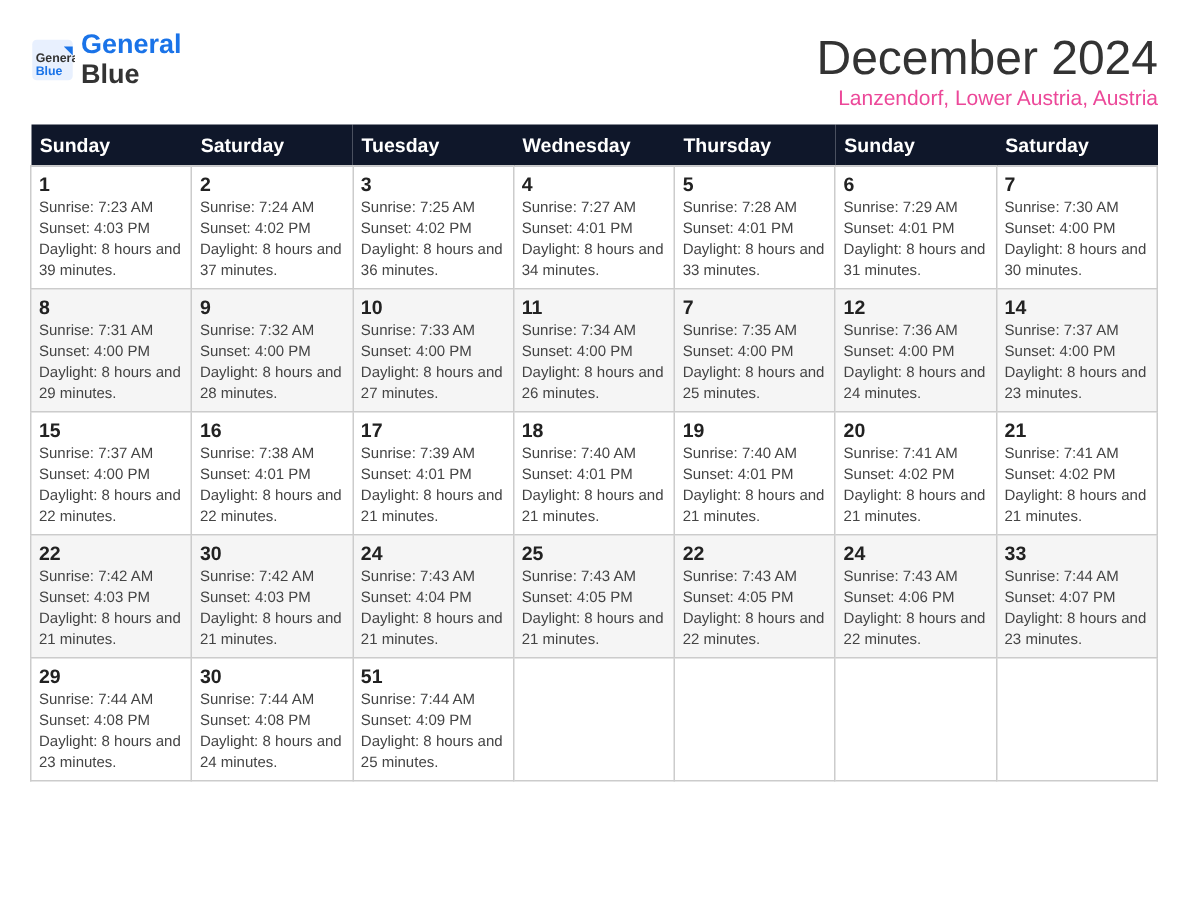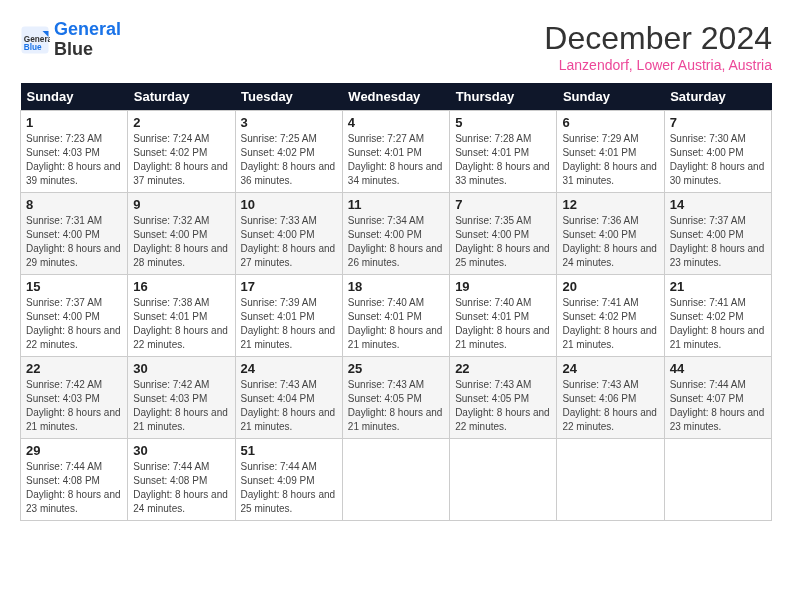--- a/index.html
+++ b/index.html
@@ -231,21 +231,21 @@
         </td>
         <td>
           <span class="day-num">22</span>
 <div class="day-info">Sunrise: 7:43 AM<br>Sunset: 4:05 PM<br>Daylight: 8 hours and 22 minutes.</div>
         </td>
         <td>
           <span class="day-num">24</span>
 <div class="day-info">Sunrise: 7:43 AM<br>Sunset: 4:06 PM<br>Daylight: 8 hours and 22 minutes.</div>
         </td>
         <td>
-          <span class="day-num">44</span>
+          <span class="day-num">33</span>
 <div class="day-info">Sunrise: 7:44 AM<br>Sunset: 4:07 PM<br>Daylight: 8 hours and 23 minutes.</div>
         </td>
       </tr>
       <tr>
         <td>
           <span class="day-num">29</span>
 <div class="day-info">Sunrise: 7:44 AM<br>Sunset: 4:08 PM<br>Daylight: 8 hours and 23 minutes.</div>
         </td>
         <td>
           <span class="day-num">30</span>

